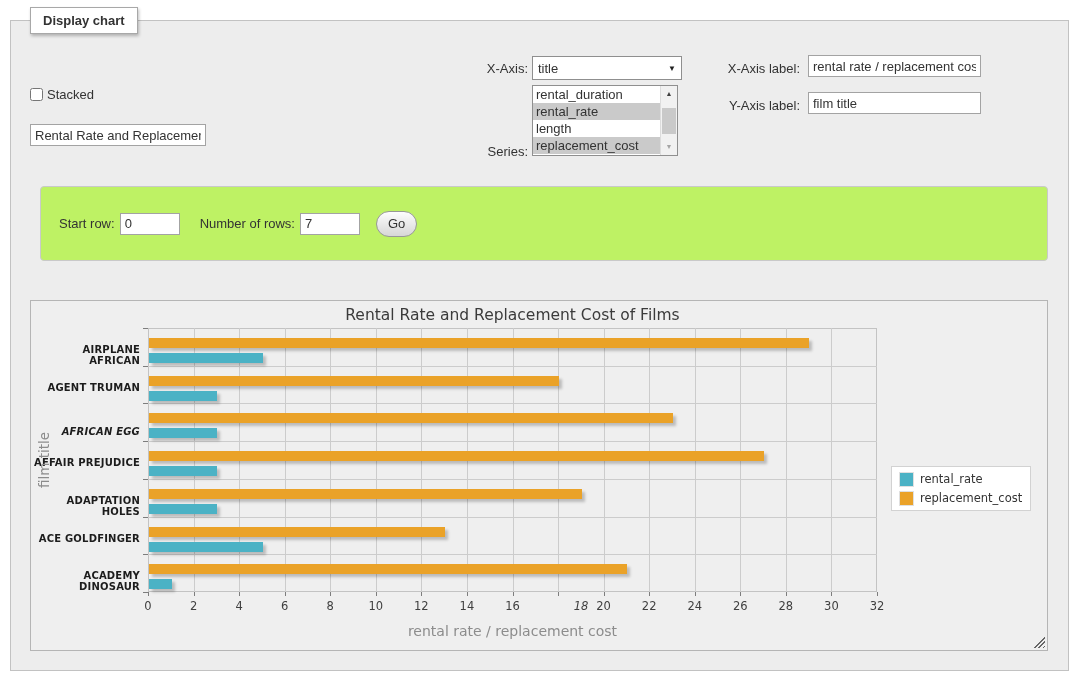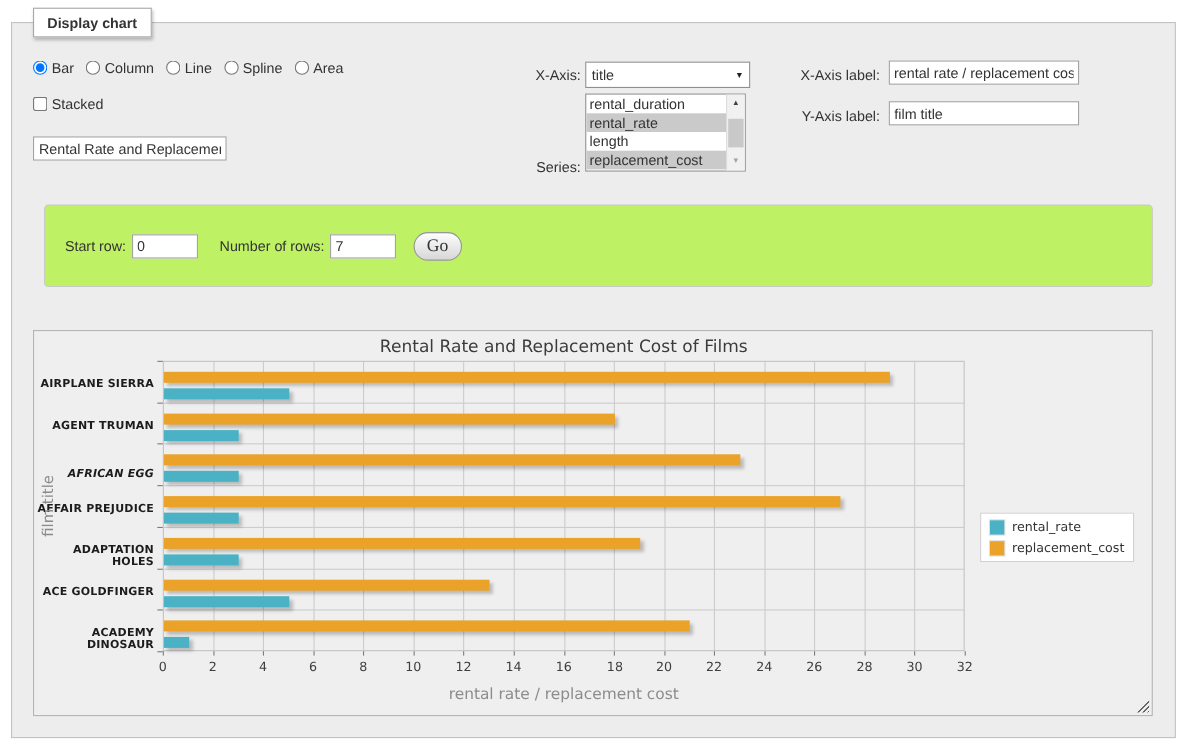--- a/index.html
+++ b/index.html
@@ -55,21 +55,21 @@
   .rowpanel {
     position:absolute; left:29px; top:165px; width:1008px; height:75px;
     background:#bef264; border:1px solid #c9c9c9; border-radius:4px;
     display:flex; align-items:center; padding-left:18px;
   }
   .rowpanel .text-input { width:60px; margin-left:5px; }
   .nlabel { margin-left:9px;padding-left:11px; }
   .go-btn {
     margin-left:16px; height:26px; padding:0 11px; border:1px solid #989898;
     border-radius:13px; background:linear-gradient(#fdfdfd,#d7d7d7);
-    font-family:Liberation Serif, serif; font-size:16px; color:#333; cursor:pointer;
+    font-family:Liberation Sans, sans-serif; font-size:13px; color:#333; cursor:pointer;
   }
   .chartpanel {
     position:absolute; left:19px; top:279px; width:1018px; height:351px;
     background:#efefef; border:1px solid #b5b5b5;
     font-family:"DejaVu Sans", sans-serif;
   }
   .c-title  { position:absolute; text-align:center; font-size:15.5px; color:#3b3b3b; }
   .c-plot   { position:absolute; border:1px solid #c3c3c3; }
   .c-vgrid  { position:absolute; width:1px; background:#cccccc; }
   .c-hgrid  { position:absolute; height:1px; background:#cccccc; }
@@ -97,42 +97,20 @@
   }
 </style>
 </head>
 <body>
 
 <div class="fieldset">
   <div class="legendbox">
     <span>Display chart</span>
   </div>
 
-  <div class="radios">
-    <label class="radio-item">
-      <input type="radio" name="ctype" checked="" style="">
-      <span>Bar</span>
-    </label>
-    <label class="radio-item">
-      <input type="radio" name="ctype" style="">
-      <span>Column</span>
-    </label>
-    <label class="radio-item">
-      <input type="radio" name="ctype" style="">
-      <span>Line</span>
-    </label>
-    <label class="radio-item">
-      <input type="radio" name="ctype" style="">
-      <span>Spline</span>
-    </label>
-    <label class="radio-item">
-      <input type="radio" name="ctype" style="">
-      <span>Area</span>
-    </label>
-  </div>
 
   <label class="check-item">
     <input type="checkbox" style="">
     <span>Stacked</span>
   </label>
 
   <input class="text-input title-input" value="Rental Rate and Replacement Cost of Films" style="">
 
   <span class="lbl lbl-xaxis">X-Axis:</span>
   <div class="select">
@@ -206,21 +184,21 @@
       <div class="c-xlabel" style="left: 284.25px; top: 298px;">8</div>
       <div class="c-xtick" style="left: 344.812px; top: 291px;"></div>
       <div class="c-xlabel" style="left: 329.812px; top: 298px;">10</div>
       <div class="c-xtick" style="left: 390.375px; top: 291px;"></div>
       <div class="c-xlabel" style="left: 375.375px; top: 298px;">12</div>
       <div class="c-xtick" style="left: 435.938px; top: 291px;"></div>
       <div class="c-xlabel" style="left: 420.938px; top: 298px;">14</div>
       <div class="c-xtick" style="left: 481.5px; top: 291px;"></div>
       <div class="c-xlabel" style="left: 466.5px; top: 298px;">16</div>
       <div class="c-xtick" style="left: 527.062px; top: 291px;"></div>
-      <div class="c-xlabel" style="left: 513px; top: 298px;">18</div>
+      <div class="c-xlabel" style="left: 535px; top: 298px; font-style: italic;">18</div>
       <div class="c-xtick" style="left: 572.625px; top: 291px;"></div>
       <div class="c-xlabel" style="left: 557.625px; top: 298px;">20</div>
       <div class="c-xtick" style="left: 618.188px; top: 291px;"></div>
       <div class="c-xlabel" style="left: 603.188px; top: 298px;">22</div>
       <div class="c-xtick" style="left: 663.75px; top: 291px;"></div>
       <div class="c-xlabel" style="left: 648.75px; top: 298px;">24</div>
       <div class="c-xtick" style="left: 709.312px; top: 291px;"></div>
       <div class="c-xlabel" style="left: 694.312px; top: 298px;">26</div>
       <div class="c-xtick" style="left: 754.875px; top: 291px;"></div>
       <div class="c-xlabel" style="left: 739.875px; top: 298px;">28</div>
@@ -229,21 +207,21 @@
       <div class="c-xtick" style="left: 846px; top: 291px;"></div>
       <div class="c-xlabel" style="left: 831px; top: 298px;">32</div>
       <div class="c-ytick" style="left: 112px; top: 27px;"></div>
       <div class="c-ytick" style="left: 112px; top: 64.7143px;"></div>
       <div class="c-ytick" style="left: 112px; top: 102.429px;"></div>
       <div class="c-ytick" style="left: 112px; top: 140.143px;"></div>
       <div class="c-ytick" style="left: 112px; top: 177.857px;"></div>
       <div class="c-ytick" style="left: 112px; top: 215.571px;"></div>
       <div class="c-ytick" style="left: 112px; top: 253.286px;"></div>
       <div class="c-ytick" style="left: 112px; top: 291px;"></div>
-      <div class="c-cat" style="left: 0px; width: 109px; top: 43px;">AIRPLANE SIERRA</div>
+      <div class="c-cat" style="left: 0px; width: 109px; top: 43px;">AIRPLANE AFRICAN</div>
       <div class="c-cat" style="left: 0px; width: 109px; top: 80.7143px;">AGENT TRUMAN</div>
       <div class="c-cat" style="left: 0px; width: 109px; top: 125px; font-style: italic;">AFRICAN EGG</div>
       <div class="c-cat" style="left: 0px; width: 109px; top: 156.143px;">AFFAIR PREJUDICE</div>
       <div class="c-cat" style="left: 0px; width: 109px; top: 193.857px;">ADAPTATION HOLES</div>
       <div class="c-cat" style="left: 0px; width: 109px; top: 231.571px;">ACE GOLDFINGER</div>
       <div class="c-cat" style="left: 0px; width: 109px; top: 269.286px;">ACADEMY DINOSAUR</div>
       <div class="c-bar" style="left: 118px; top: 37px; width: 660.428px; background: rgb(234, 162, 40);"></div>
       <div class="c-bar" style="left: 118px; top: 74.7143px; width: 409.835px; background: rgb(234, 162, 40);"></div>
       <div class="c-bar" style="left: 118px; top: 112.429px; width: 523.741px; background: rgb(234, 162, 40);"></div>
       <div class="c-bar" style="left: 118px; top: 150.143px; width: 614.866px; background: rgb(234, 162, 40);"></div>

